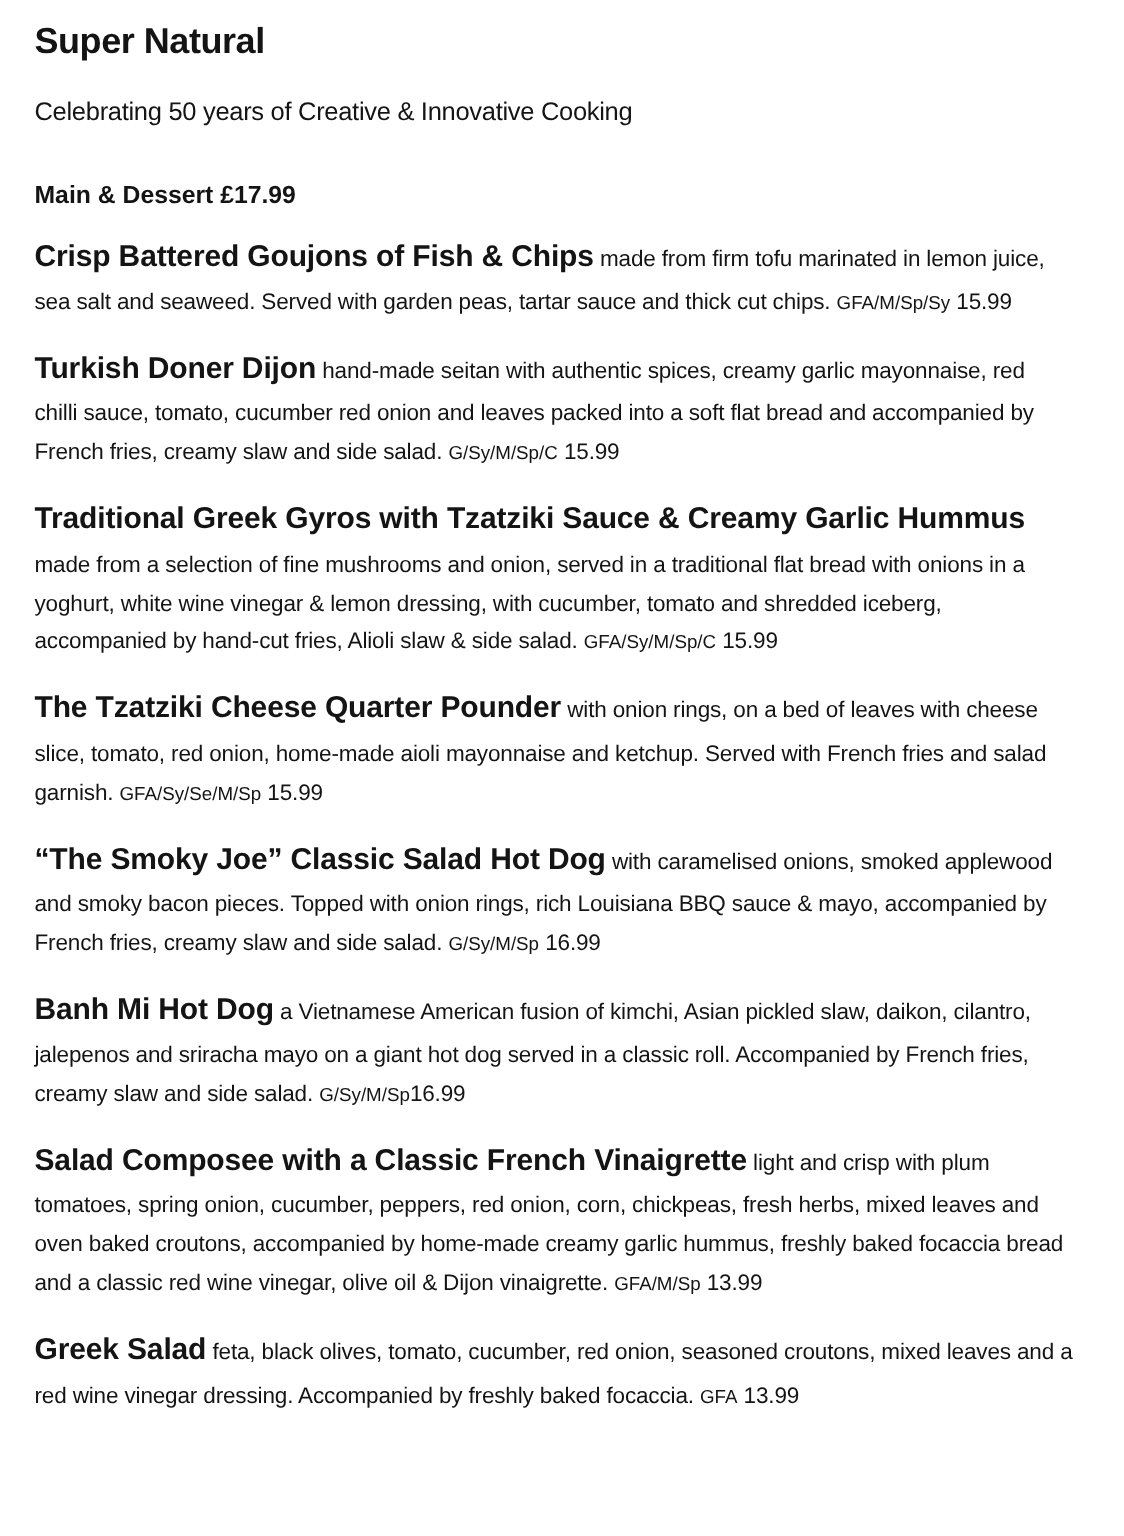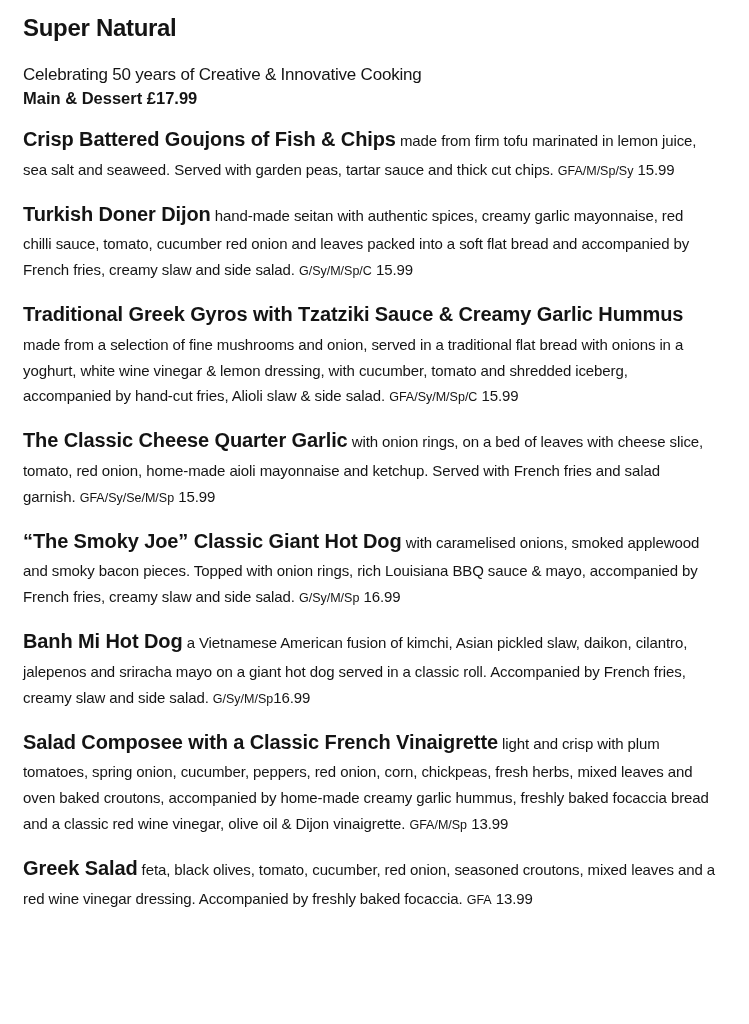--- a/index.html
+++ b/index.html
@@ -27,21 +27,21 @@
   }
   .subtitle {
     font-size: 17px;
     font-weight: 400;
     margin: 23px 0 0 0;
     letter-spacing: -0.2px;
   }
   .deal {
     font-size: 16.5px;
     font-weight: 700;
-    margin: 4px 0 0 0;
+    margin: 36px 0 0 0;
   }
   .mains { margin-top: 6px; }
   .item {
     font-size: 15px;
     line-height: 1.73;
     margin: 14px 0 0 0;
     letter-spacing: -0.1px;
   }
   .item .name,
   .dessert .name {
@@ -65,23 +65,23 @@
   <p class="deal">Main &amp; Dessert £17.99</p>
 
   <section class="mains">
   <p class="item"><span class="name">Crisp Battered Goujons of Fish &amp; Chips</span> <span class="desc">made from firm tofu marinated in lemon juice, sea salt and seaweed. Served with garden peas, tartar sauce and thick cut chips.</span> <span class="codes">GFA/M/Sp/Sy</span><span class="price"> 15.99</span></p>
 
 
   <p class="item"><span class="name">Turkish Doner Dijon</span> <span class="desc">hand-made seitan with authentic spices, creamy garlic mayonnaise, red chilli sauce, tomato, cucumber red onion and leaves packed into a soft flat bread and accompanied by French fries, creamy slaw and side salad.</span> <span class="codes">G/Sy/M/Sp/C</span><span class="price"> 15.99</span></p>
 
   <p class="item"><span class="name">Traditional Greek Gyros with Tzatziki Sauce &amp; Creamy Garlic Hummus</span> <span class="desc">made from a selection of fine mushrooms and onion, served in a traditional flat bread with onions in a yoghurt, white wine vinegar &amp; lemon dressing, with cucumber, tomato and shredded iceberg, accompanied by hand-cut fries, Alioli slaw &amp; side salad.</span> <span class="codes">GFA/Sy/M/Sp/C</span><span class="price"> 15.99</span></p>
 
-  <p class="item"><span class="name">The Classic Cheese Quarter Garlic</span> <span class="desc">with onion rings, on a bed of leaves with cheese slice, tomato, red onion, home-made aioli mayonnaise and ketchup. Served with French fries and salad garnish.</span> <span class="codes">GFA/Sy/Se/M/Sp</span><span class="price"> 15.99</span></p>
+  <p class="item"><span class="name">The Tzatziki Cheese Quarter Pounder</span> <span class="desc">with onion rings, on a bed of leaves with cheese slice, tomato, red onion, home-made aioli mayonnaise and ketchup. Served with French fries and salad garnish.</span> <span class="codes">GFA/Sy/Se/M/Sp</span><span class="price"> 15.99</span></p>
 
-  <p class="item"><span class="name">“The Smoky Joe” Classic Giant Hot Dog</span> <span class="desc">with caramelised onions, smoked applewood and smoky bacon pieces. Topped with onion rings, rich Louisiana BBQ sauce &amp; mayo, accompanied by French fries, creamy slaw and side salad.</span> <span class="codes">G/Sy/M/Sp</span><span class="price"> 16.99</span></p>
+  <p class="item"><span class="name">“The Smoky Joe” Classic Salad Hot Dog</span> <span class="desc">with caramelised onions, smoked applewood and smoky bacon pieces. Topped with onion rings, rich Louisiana BBQ sauce &amp; mayo, accompanied by French fries, creamy slaw and side salad.</span> <span class="codes">G/Sy/M/Sp</span><span class="price"> 16.99</span></p>
 
   <p class="item"><span class="name">Banh Mi Hot Dog</span> <span class="desc">a Vietnamese American fusion of kimchi, Asian pickled slaw, daikon, cilantro, jalepenos and sriracha mayo on a giant hot dog served in a classic roll. Accompanied by French fries, creamy slaw and side salad.</span> <span class="codes">G/Sy/M/Sp</span><span class="price">16.99</span></p>
 
   <p class="item"><span class="name">Salad Composee with a Classic French Vinaigrette</span> <span class="desc">light and crisp with plum tomatoes, spring onion, cucumber, peppers, red onion, corn, chickpeas, fresh herbs, mixed leaves and oven baked croutons, accompanied by home-made creamy garlic hummus, freshly baked focaccia bread and a classic red wine vinegar, olive oil &amp; Dijon vinaigrette.</span> <span class="codes">GFA/M/Sp</span><span class="price"> 13.99</span></p>
 
   <p class="item"><span class="name">Greek Salad</span> <span class="desc">feta, black olives, tomato, cucumber, red onion, seasoned croutons, mixed leaves and a red wine vinegar dressing. Accompanied by freshly baked focaccia.</span> <span class="codes">GFA</span><span class="price"> 13.99</span></p>
 
 </section>
 
 </main>

